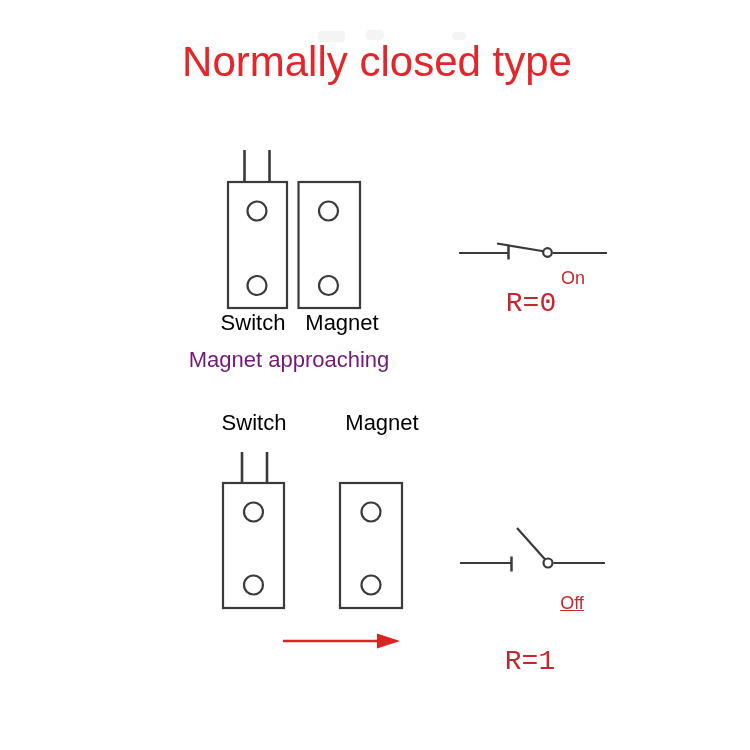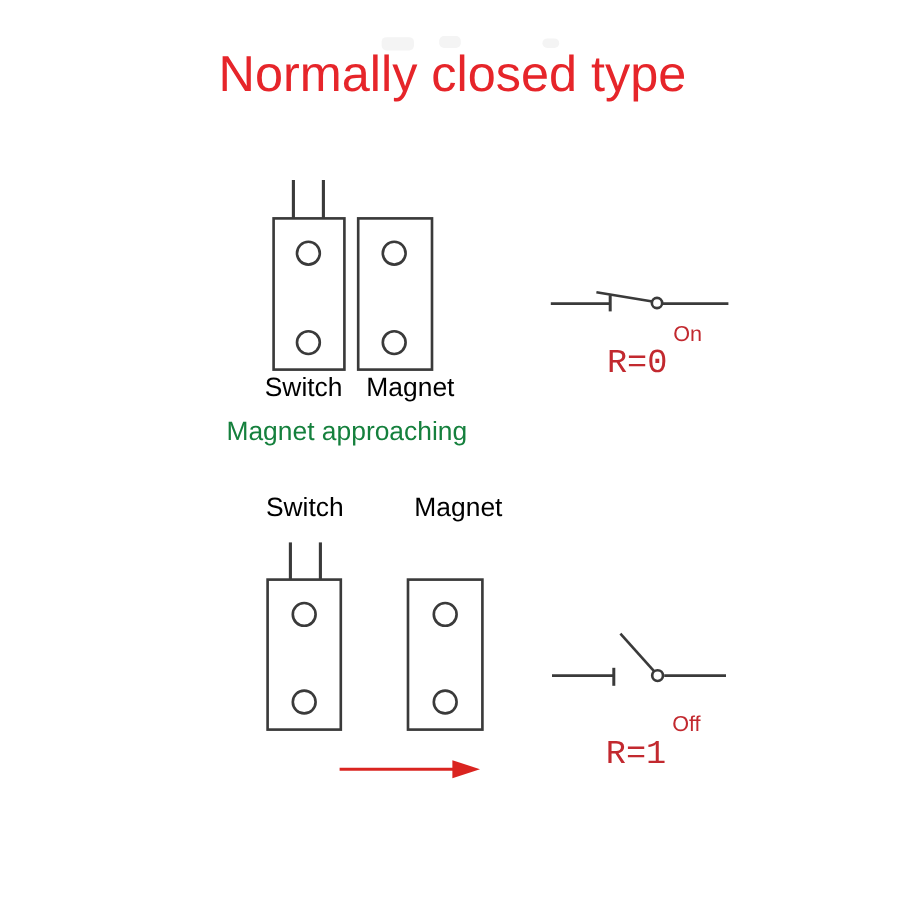--- a/index.html
+++ b/index.html
@@ -3,21 +3,21 @@
 <meta charset="utf-8">
 <style>
   html,body{margin:0;padding:0;background:#ffffff;}
   body{width:750px;height:750px;position:relative;overflow:hidden;
        font-family:"Liberation Sans",sans-serif;}
   .stage{position:absolute;left:0;top:0;width:749px;height:750px;}
   .art{position:absolute;left:0;top:0;}
   .txt{position:absolute;transform:translateX(-50%);white-space:nowrap;line-height:1;}
   .title{font-size:42px;color:#e6252a;}
   .blk{font-size:22px;color:#000000;}
-  .cap{font-size:22px;color:#15803d;}
+  .cap{font-size:22px;color:#701a75;}
   .state{font-size:18px;color:#c2292f;margin-left:44px;}
   .res{font-size:28px;color:#c2292f;font-family:Liberation Mono, monospace;}
   .smudge{position:absolute;background:#f4f4f4;border-radius:4px;}
 </style>
 </head>
 <body>
 
 <div class="stage">
 
   <div class="smudge" style="left:318px;top:31px;width:27px;height:11px;"></div>
@@ -73,16 +73,16 @@
   </svg>
 
   <div class="txt blk" style="left:253px;top:312px;">Switch</div>
   <div class="txt blk" style="left:342px;top:312px;">Magnet</div>
   <div class="txt cap" style="left:289px;top:349px;">Magnet approaching</div>
   <div class="txt state" style="left:529px;top:269px;">On</div>
   <div class="txt res" style="left:531px;top:290px;">R=0</div>
 
   <div class="txt blk" style="left:254px;top:412px;">Switch</div>
   <div class="txt blk" style="left:382px;top:412px;">Magnet</div>
-  <div class="txt state" style="left:528px;top:594px;">Off</div>
-  <div class="txt res" style="left:530px;top:616px;">R=1</div>
+  <div class="txt state" style="left:528px;top:594px;text-decoration:underline;">Off</div>
+  <div class="txt res" style="left:530px;top:648px;">R=1</div>
 
 </div>
 
 </body></html>

